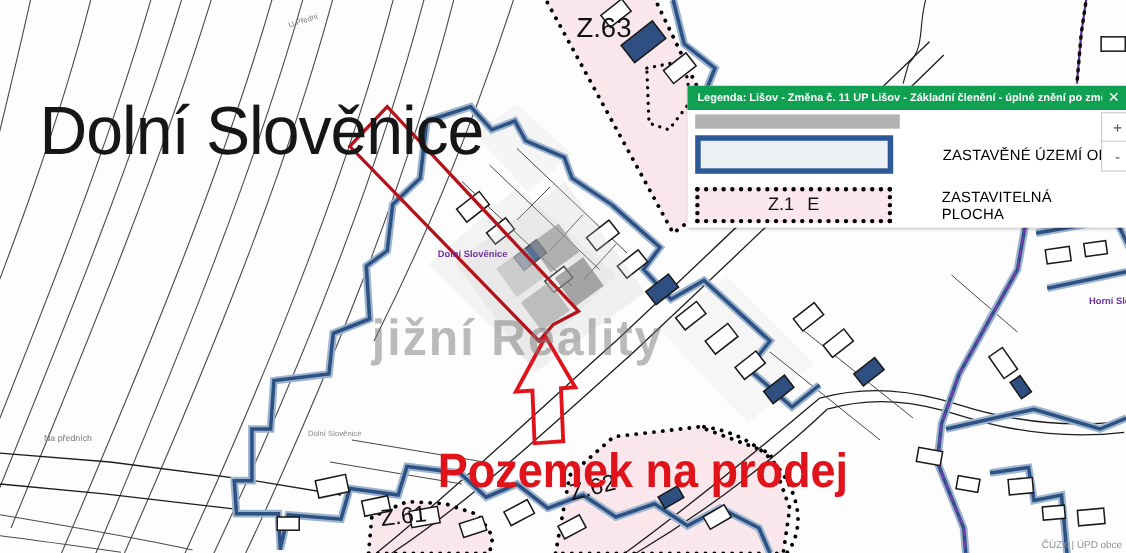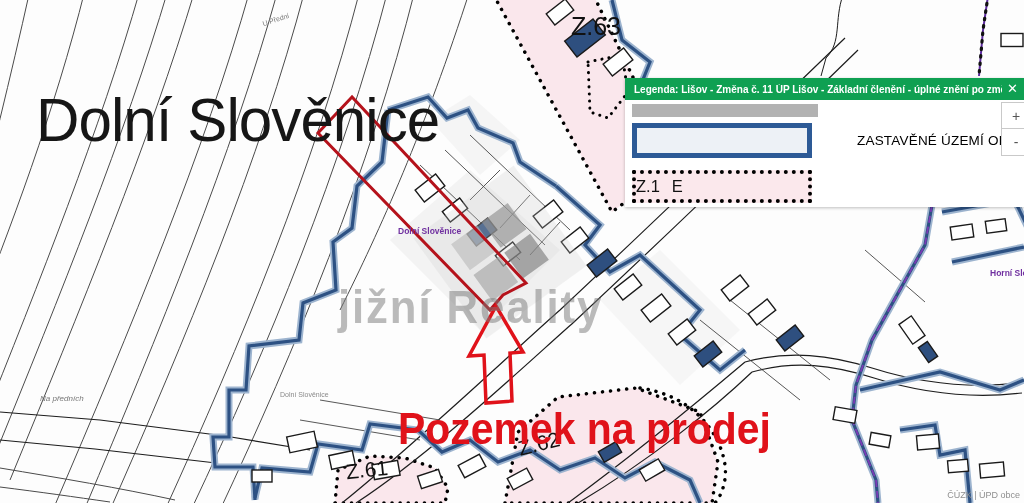--- a/index.html
+++ b/index.html
@@ -7,46 +7,46 @@
          font-family:"Liberation Sans",sans-serif;}
   .stage svg{position:absolute;left:0;top:0;z-index:0;}
   .ovl{position:absolute;z-index:2;white-space:nowrap;pointer-events:none;}
   .map-title{left:36px;top:84px;font-size:62px;color:#161616;letter-spacing:-1px;
              transform:scaleX(.97);transform-origin:left top;}
   .wm-text{left:338px;top:280px;font-size:46px;font-weight:bold;color:rgba(120,120,120,.5);
            letter-spacing:2px;transform:scaleX(.95);transform-origin:left top;}
   .sale-text{left:398px;top:404px;font-size:44px;font-weight:bold;color:#e0121a;
              transform:scaleX(.93);transform-origin:left top;}
   .z-lbl{color:#111;}
-  .z63{left:524px;top:12px;font-size:25px;margin-left:47px;}
+  .z63{left:524px;top:12px;font-size:25px;}
   .z62{left:518px;top:432px;font-size:21px;transform:rotate(-14deg);}
   .z61{left:346px;top:458px;font-size:21px;transform:rotate(-6deg);}
   .tiny{font-size:8px;color:#777;}
   .u-predni{left:262px;top:16px;font-size:7px;transform:rotate(-18deg);}
-  .na-prednich{left:40px;top:394px;font-style:italic;}
+  .na-prednich{left:40px;top:394px;}
   .vlg-purple{left:398px;top:226px;font-size:8.5px;font-weight:bold;color:#7030a0;}
   .vlg-gray{left:280px;top:391px;font-size:7px;color:#8a8a8a;}
   .horni{left:990px;top:268px;font-size:8.5px;font-weight:bold;color:#7030a0;}
   .attrib{right:4px;bottom:3px;font-size:9px;color:#8f8f8f;text-align:right;}
   
   .legend{position:absolute;left:625px;top:78px;width:399px;height:129px;z-index:5;
           background:#fff;box-shadow:0 1px 3px rgba(0,0,0,.25);}
   .legend-header{height:22px;background:#0fa052;color:#fff;font-size:10px;font-weight:bold;
                  display:flex;align-items:center;padding:0 22px 0 9px;position:relative;}
   .legend-title{overflow:hidden;white-space:nowrap;}
   .legend-close{position:absolute;right:6px;top:2px;color:#fff;font-size:13px;cursor:pointer;
                 background:none;border:none;padding:0;line-height:18px;font-family:inherit;}
   .legend-body{padding:4px 8px 0 7px;}
   .gray-bar{width:186px;height:13px;background:#b2b2b2;}
   .lg-row{display:flex;align-items:center;}
   .lg-row.r1{margin-top:6px;}
   .lg-row.r2{margin-top:12px;}
   .sw1{box-sizing:border-box;width:180px;height:35px;border:5px solid #2d5a96;background:#edf1f6;}
   .sw2{box-sizing:border-box;width:180px;height:33px;border:4px dotted #000;background:#fbe8ec;
-       display:flex;align-items:center;gap:12px;font-size:16.5px;color:#111;}
+       display:flex;align-items:center;justify-content:center;gap:12px;font-size:16.5px;color:#111;}
   .lg-label{margin-left:45px;font-size:13.5px;color:#000;letter-spacing:.2px;}
   
   .zoomctl{position:absolute;left:1001px;top:102px;z-index:6;display:flex;flex-direction:column;}
   .zoomctl button{width:30px;height:27px;background:#fff;border:1px solid #c9c9c9;color:#555;
                   font-size:14px;line-height:1;padding:0;cursor:pointer;font-family:inherit;}
   .zoomctl button + button{border-top:none;}
 </style>
 </head>
 <body>
 
@@ -228,20 +228,21 @@
       <div class="gray-bar"></div>
       <div class="lg-row r1">
         <div class="sw1"></div>
         <div class="lg-label">ZASTAVĚNÉ ÚZEMÍ OB</div>
       </div>
       <div class="lg-row r2">
         <div class="sw2">
           <span>Z.1</span>
           <span>E</span>
         </div>
+        <div class="lg-label">ZASTAVITELNÁ PLOCHA</div>
       </div>
     </div>
   </div>
 
   <div class="zoomctl">
     <button>+</button>
     <button>-</button>
   </div>
 </div>
 

